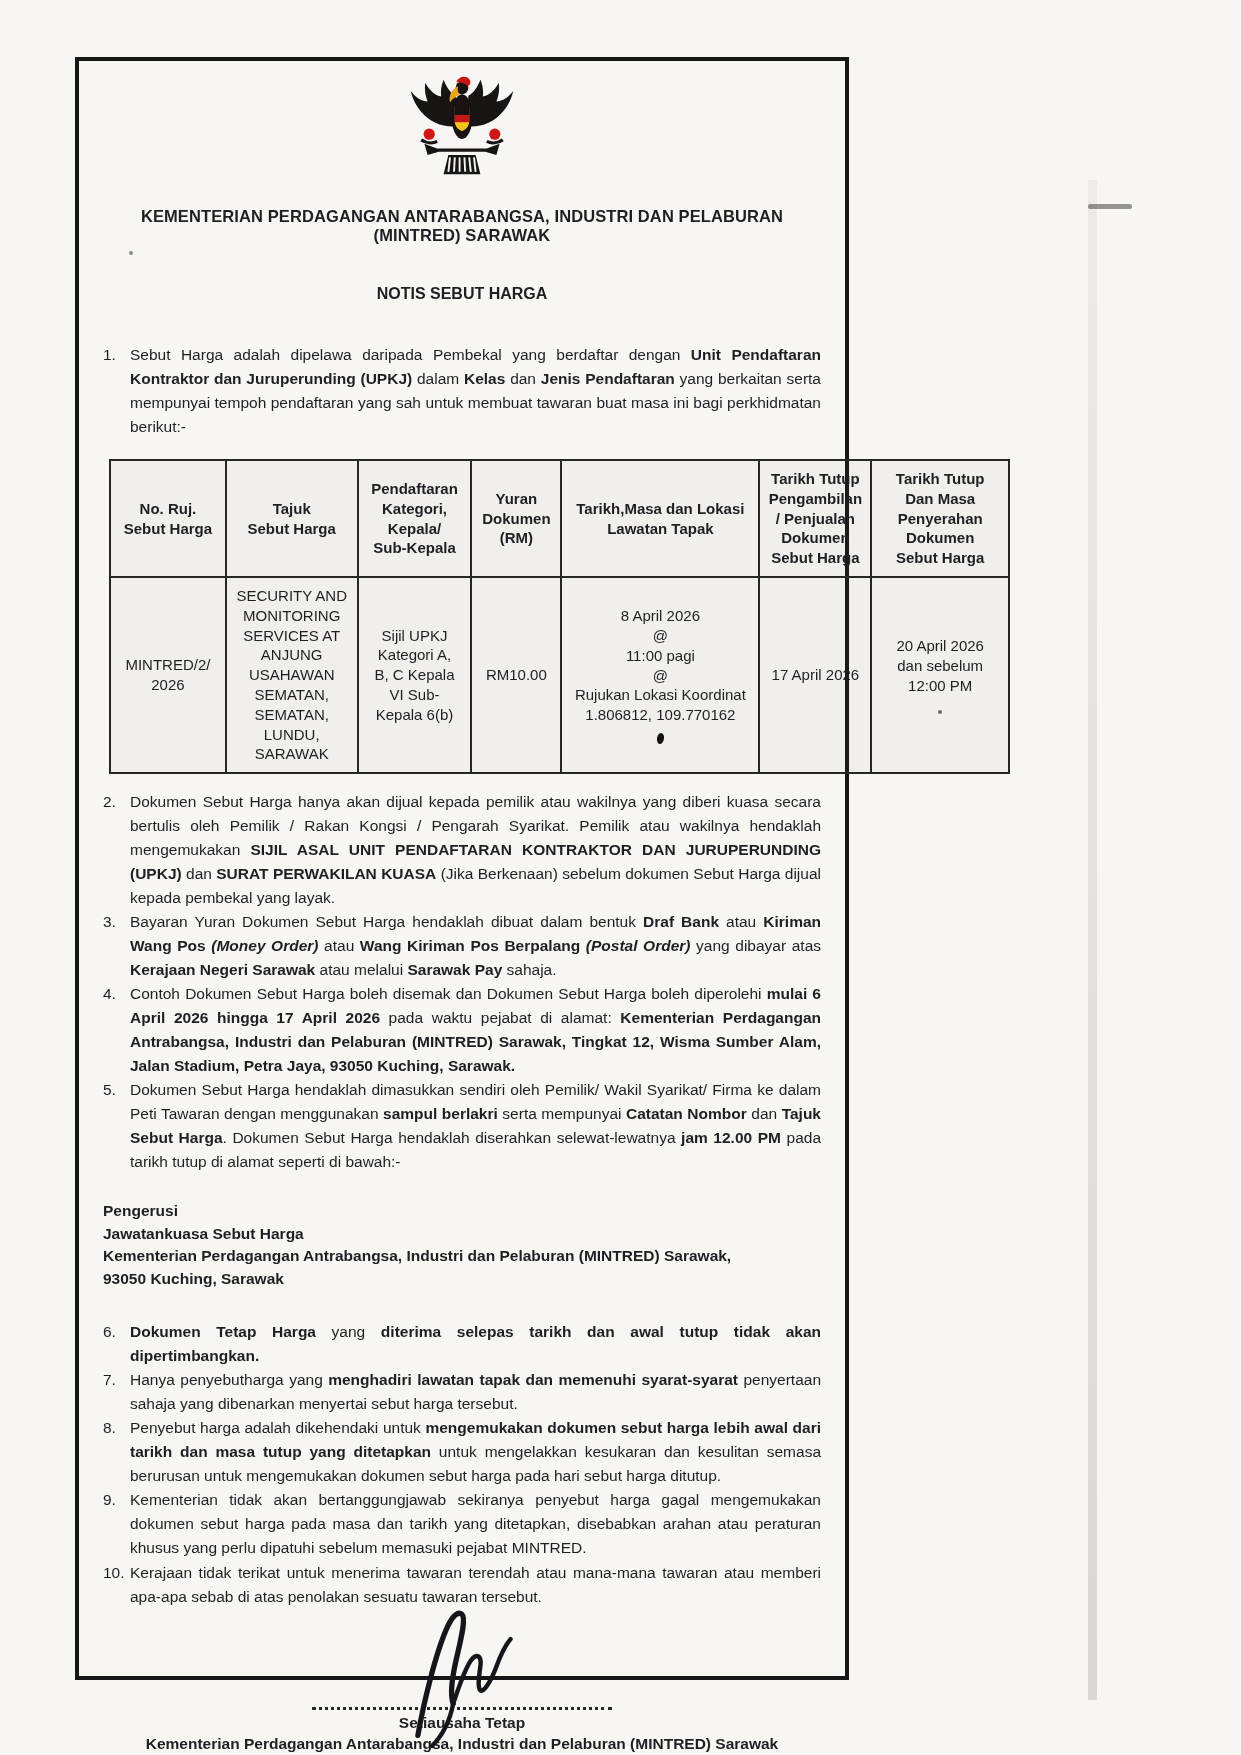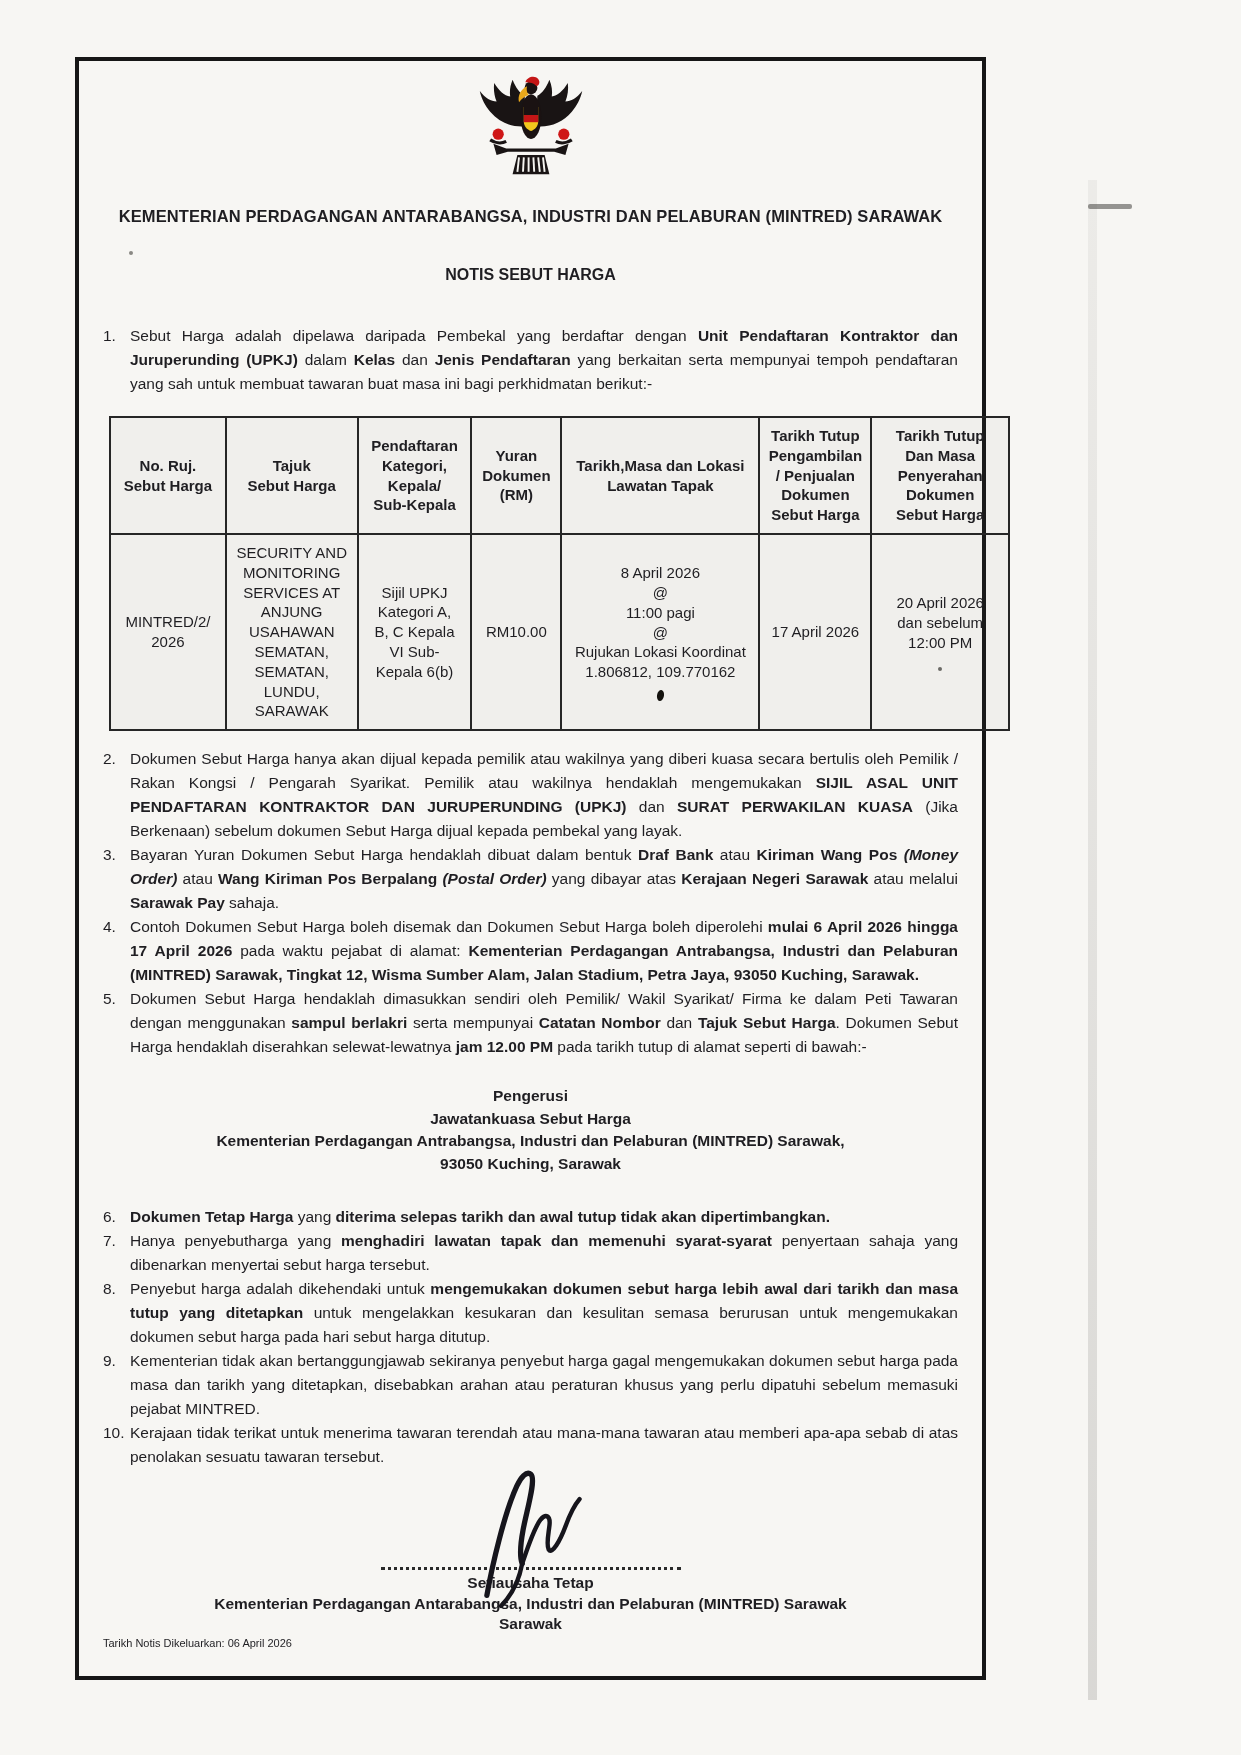--- a/index.html
+++ b/index.html
@@ -8,21 +8,21 @@
     position:relative;
     width:1241px; height:1755px;
     background:#f7f6f3;
     font-family:"Liberation Sans", sans-serif;
     color:#1f1e22;
     overflow:hidden;
   }
   .frame {
     position:absolute;
     left:75px; top:57px;
-    width:911px; height:1623px;
+    width:774px; height:1623px;
     border:4px solid #161616;
     padding:10px 24px 0 24px;
   }
   .crest-wrap { text-align:center; margin-top:4px; }
   .doc-title {
     text-align:center; font-weight:bold;
     font-size:16.5px; letter-spacing:.1px;
     margin-top:16px;
   }
   .doc-subtitle {
@@ -58,21 +58,21 @@
     background:#15130f; border-radius:50%;
     margin:8px auto 0; transform:rotate(10deg);
   }
   .dot-artifact {
     display:block; width:4px; height:4px;
     background:#6b6a66; border-radius:50%;
     margin:14px auto 0;
   }
 
   .address-block {
-    text-align:center; font-weight:bold;
+    text-align:left; font-weight:bold;
     font-size:15.5px; line-height:1.45;
     margin:26px 0 30px 0;
   }
 
   .sig-area { text-align:center; margin-top:-6px; }
   .sig-svg { display:block; margin:0 auto -46px auto; position:relative; z-index:2; }
   .dotted-line {
     width:300px; margin:0 auto;
     border-bottom:3px dotted #2a2a2a;
     height:0;

